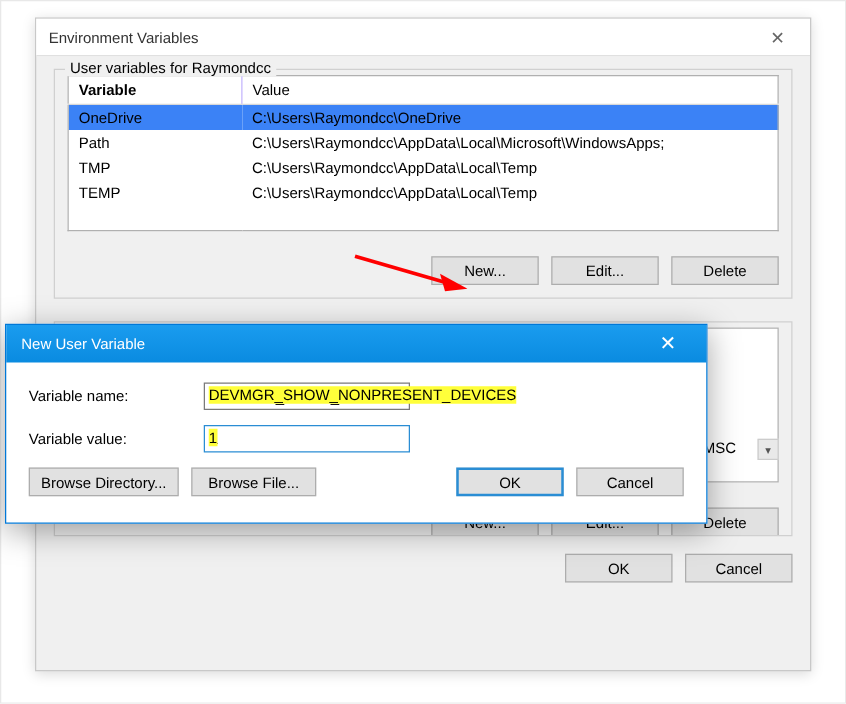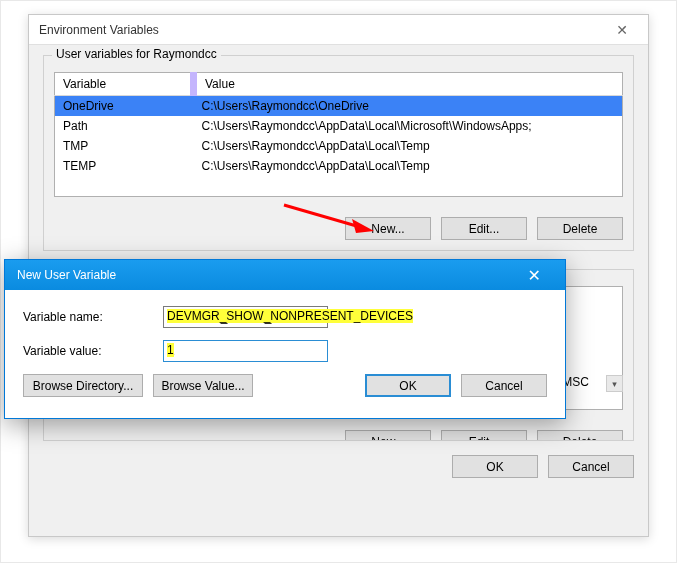--- a/index.html
+++ b/index.html
@@ -37,21 +37,21 @@
     margin-left: auto;
     font-family: Arial;
     font-size: 14px;
     color: #666;
     padding: 4px 10px;
   }
   .env-body { padding: 10px 14px 14px 14px; }
   .group {
     border: 1px solid #d0d0d0;
     background: #f0f0f0;
-    padding: 16px 10px 10px 10px;
+    padding: 4px 10px 10px 10px;
     position: relative;
   }
   .group-label {
     position: absolute;
     top: -9px; left: 8px;
     background: #f0f0f0;
     padding: 0 4px;
     font-size: 12px;
     color: #000;
   }
@@ -62,21 +62,21 @@
     border-collapse: collapse;
   }
   .tbl th {
     text-align: left;
     font-weight: normal;
     background: #fff;
     border-bottom: 1px solid #d8d8d8;
     padding: 4px 8px;
     font-size: 12px;
   }
-  .tbl th:first-child { width: 139px; border-right: 7px solid #c4b5fd; }
+  .tbl th:first-child { width: 139px; border-right: 1px solid #c4b5fd; font-weight: bold; }
   .tbl td { padding: 3px 8px; font-size: 12px; }
   .tbl tr.sel td { background: #3b82f6; }
   .btn-row { display: flex; justify-content: flex-end; gap: 10px; margin-top: 20px; }
   .btn {
     min-width: 86px;
     height: 23px;
     background: #e1e1e1;
     border: 1px solid #adadad;
     font-size: 12px;
     display: inline-flex;
@@ -245,19 +245,19 @@
     </div>
     <div class="field-row">
       <label>Variable value:</label>
       <span style="flex:1; position:relative;">
         <input class="val" type="text" value="1" style="">
         <span class="hl" style="position:absolute; left:4px; top:3px; font-size:12px; pointer-events:none;">1</span>
       </span>
     </div>
     <div class="newvar-btns">
       <div class="btn" style="min-width:120px;">Browse Directory...</div>
-      <div class="btn" style="min-width:100px;">Browse Value...</div>
+      <div class="btn" style="min-width:100px;">Browse File...</div>
       <span class="spacer"></span>
       <div class="btn primary">OK</div>
       <div class="btn">Cancel</div>
     </div>
   </div>
 </div>
 
 </body></html>

